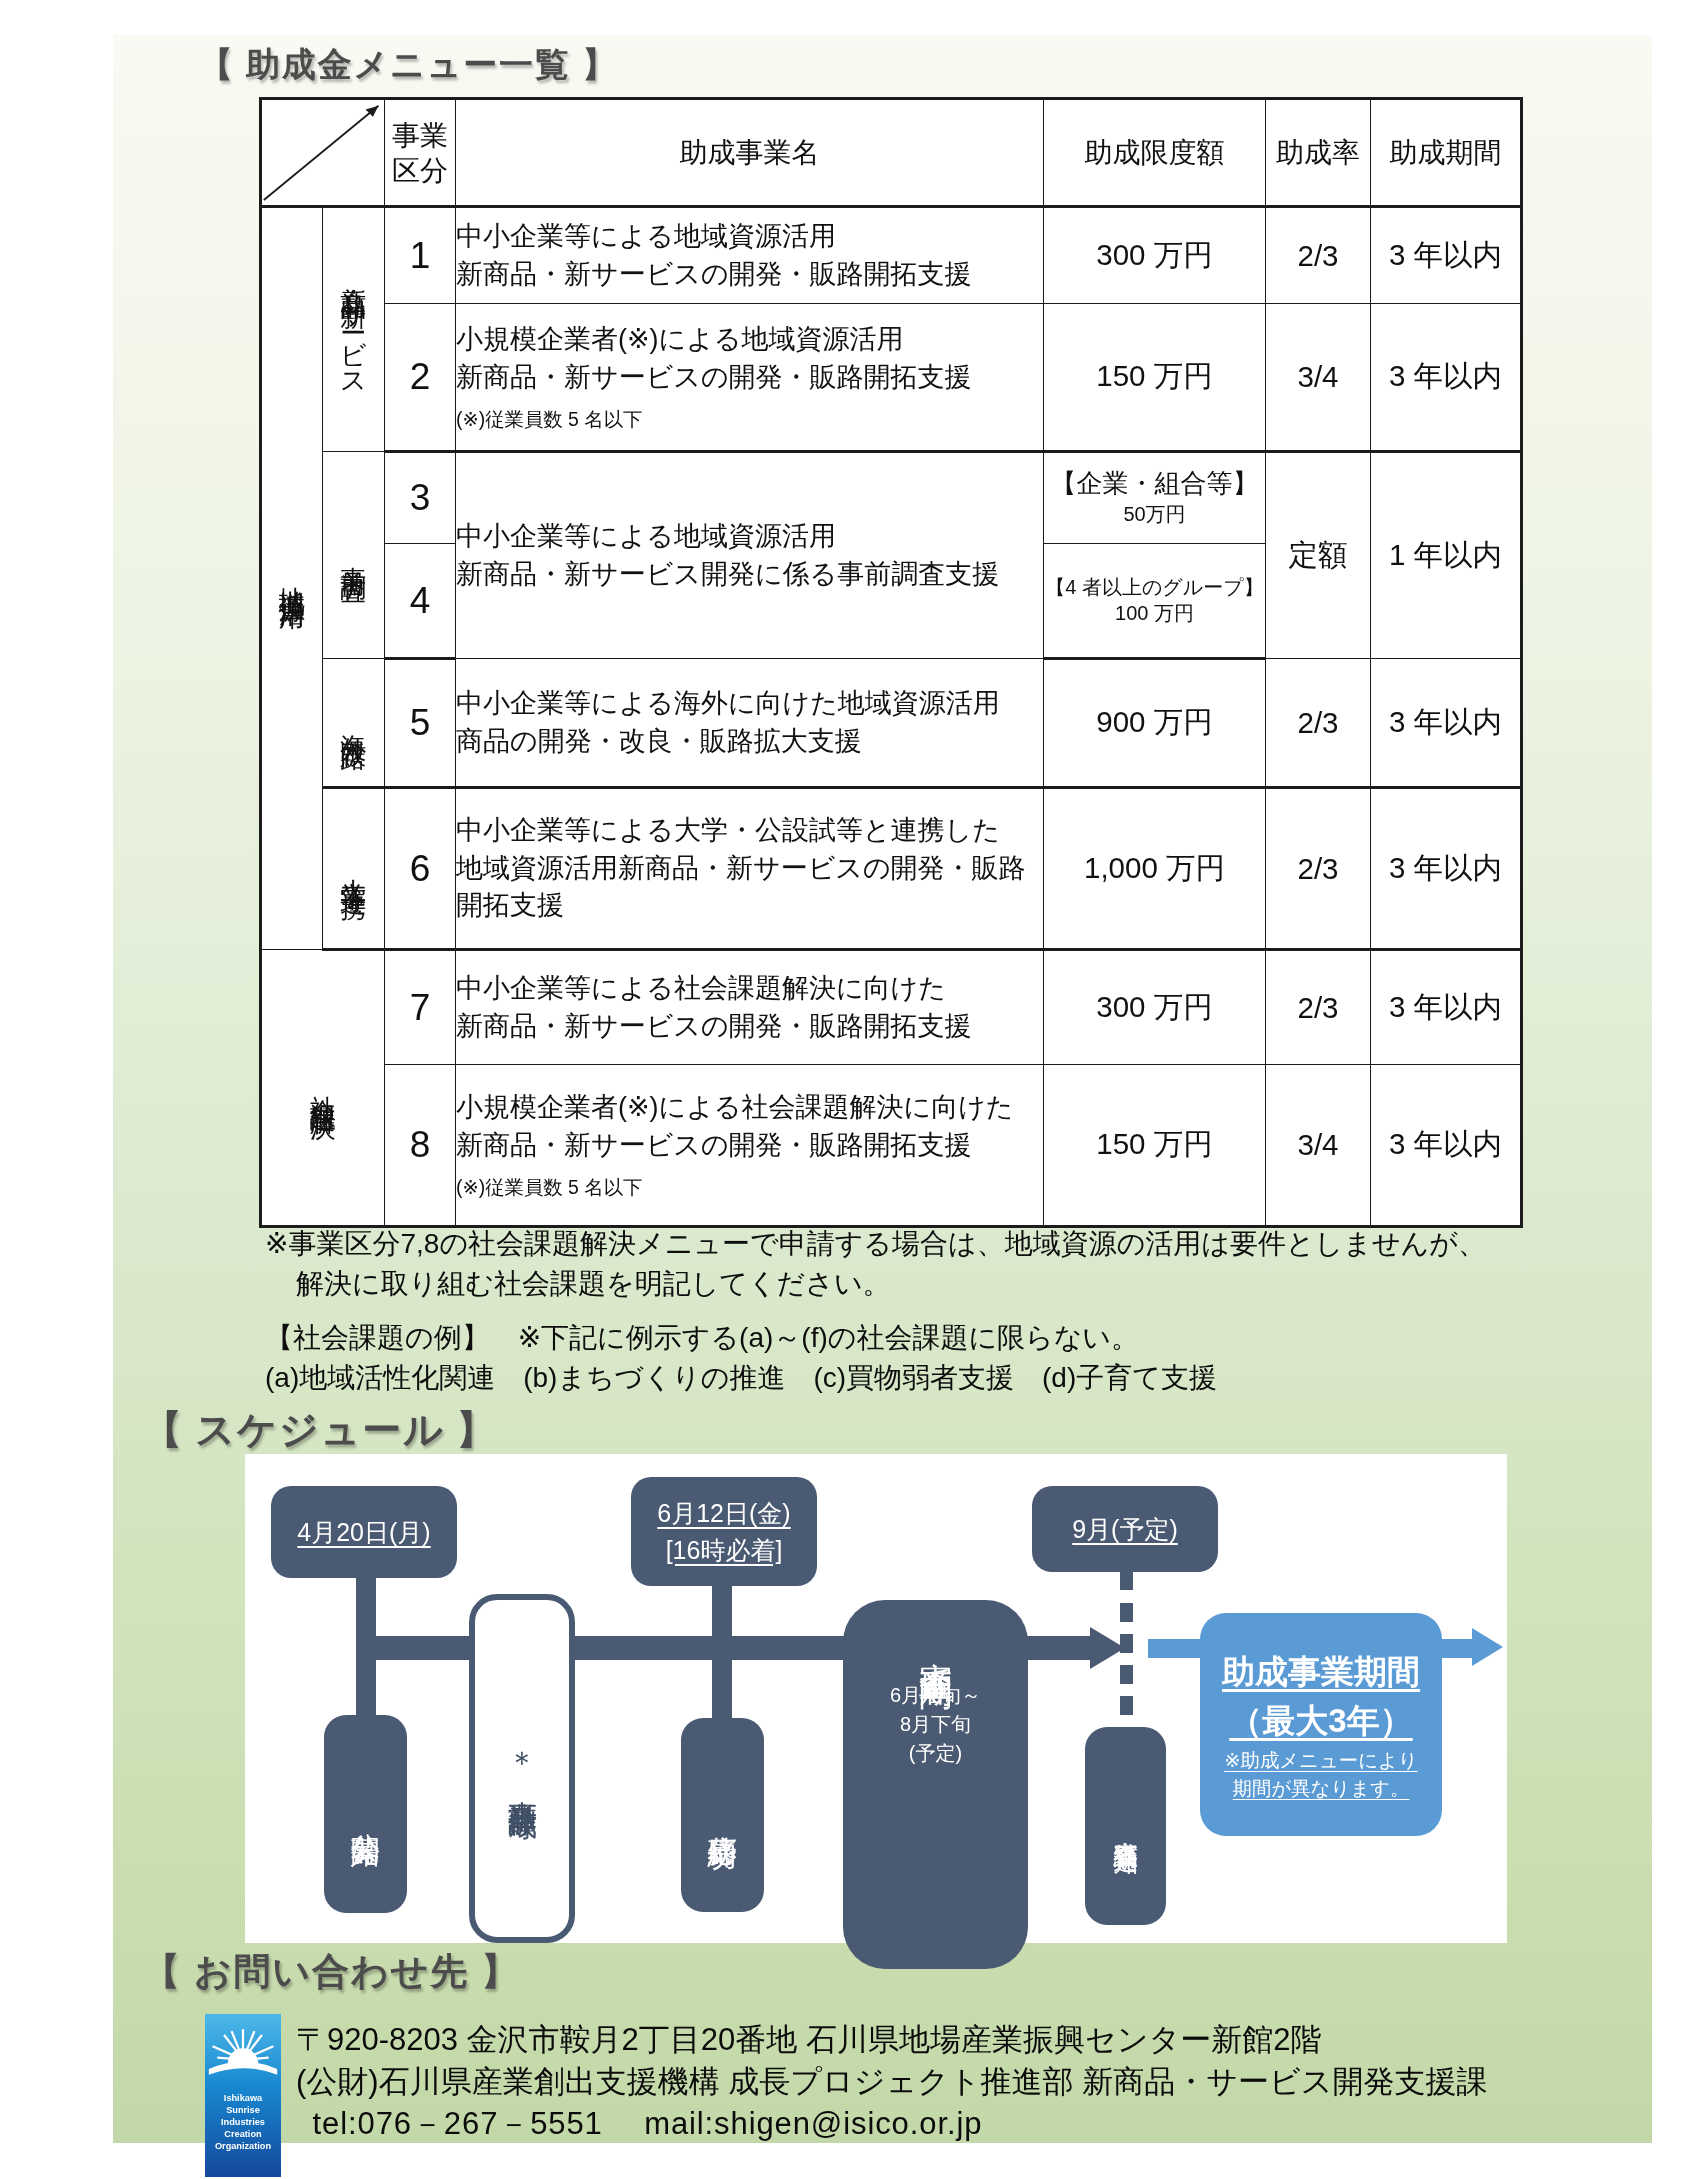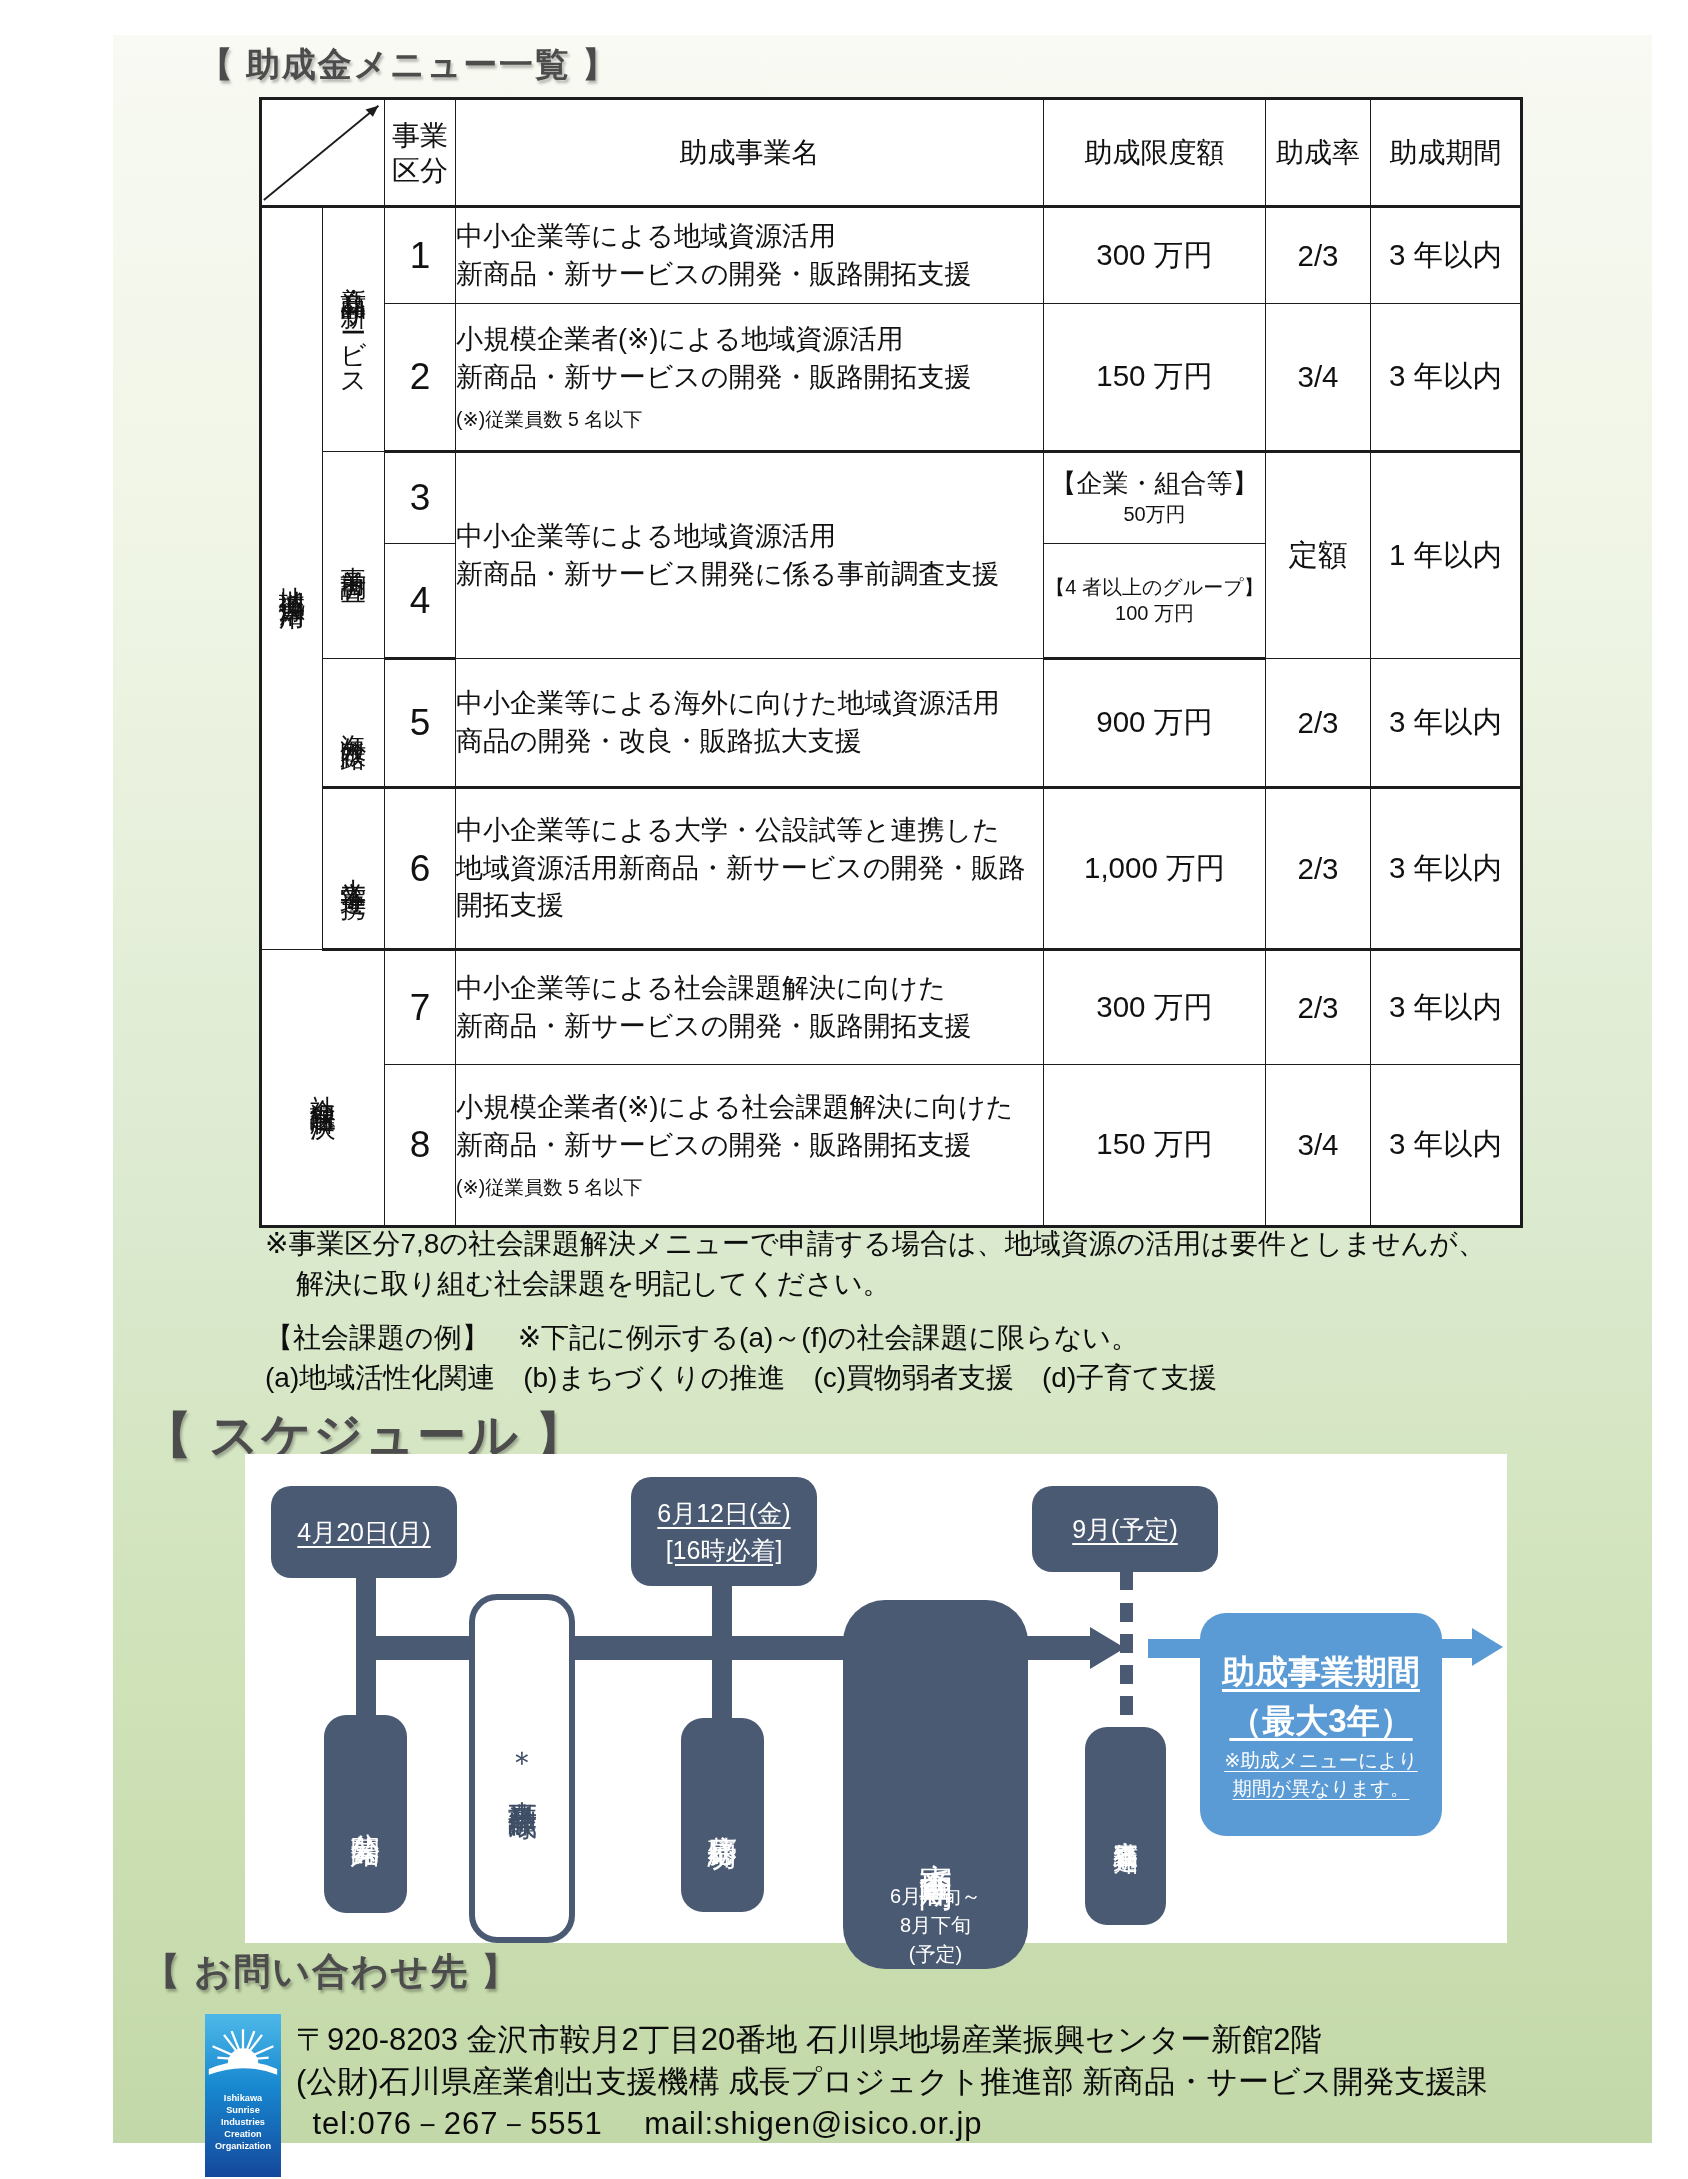--- a/index.html
+++ b/index.html
@@ -3,21 +3,21 @@
 <meta charset="utf-8">
 <style>
   html,body{margin:0;padding:0;background:#ffffff;}
   body{font-family:"Liberation Sans","DejaVu Sans",sans-serif;color:#111;}
   .page{position:relative;width:1688px;height:2180px;background:#ffffff;overflow:hidden;}
   .panel{position:absolute;left:113px;top:35px;width:1539px;height:2108px;
          background:linear-gradient(to bottom,#f8faf3 0%,#eef4e3 28%,#dcead0 55%,#cfe2b8 78%,#c3d8a8 100%);}
   .sec-title{position:absolute;margin:0;font-weight:bold;color:#4c4c4c;
              text-shadow:1.8px 2.8px 2.8px rgba(0,0,0,0.28);letter-spacing:1.8px;}
   .t1{left:86px;top:7.4px;font-size:34px;}
-  .t2{left:30px;top:1368px;font-size:49px;}
+  .t2{left:30px;top:1368px;font-size:39px;font-family:Liberation Serif, serif;}
   .t3{left:30px;top:1912px;font-size:37px;}
 
   
   table.grant{position:absolute;left:146px;top:62px;border-collapse:collapse;background:#ffffff;
               table-layout:fixed;}
   table.grant td{border:1.8px solid #1c1c1c;padding:0;vertical-align:middle;}
   table.grant{border:3.7px solid #1c1c1c;}
   tr.hrow td{border-bottom-width:3.7px;}
   tr.gend td{border-bottom-width:3.7px;}
   td.corner{position:relative;}
@@ -48,21 +48,21 @@
   .stem{position:absolute;width:20px;background:#4a5a72;}
   .hbar{position:absolute;height:24px;background:#4a5a72;}
   .pill{position:absolute;background:#4a5a72;border-radius:22px;color:#fff;
         display:flex;align-items:center;justify-content:center;}
   .pill .vtext{font-size:29.5px;letter-spacing:1.8px;color:#fff;}
   .planbox{position:absolute;background:#ffffff;border:6.5px solid #4a5a72;border-radius:28px;
            display:flex;flex-direction:column;align-items:center;justify-content:center;color:#3f4f66;}
   .planbox .mark{font-size:31px;line-height:1;}
   .planbox .vtext{font-size:29px;letter-spacing:1.8px;}
   .bigbox{position:absolute;background:#4a5a72;border-radius:42px;color:#fff;
-          display:flex;flex-direction:column;align-items:center;justify-content:flex-end;padding-top:35px;}
+          display:flex;flex-direction:column;align-items:center;justify-content:flex-start;padding-top:35px;}
   .bigbox .vtext{font-size:34px;letter-spacing:5.5px;color:#fff;}
   .bigbox .sub{font-size:20px;text-align:center;white-space:pre-line;line-height:1.45;margin-top:24px;}
   .darr-head{position:absolute;width:0;height:0;border-top:21px solid transparent;
              border-bottom:21px solid transparent;border-left:35px solid #4a5a72;}
   .dash{position:absolute;width:13px;
         background:repeating-linear-gradient(to bottom,#4a5a72 0 18.5px,transparent 18.5px 31px);}
   .bluebar{position:absolute;height:18.5px;background:#5b9bd5;}
   .barr-head{position:absolute;width:0;height:0;border-top:19.4px solid transparent;
              border-bottom:19.4px solid transparent;border-left:31px solid #5b9bd5;}
   .grantbox{position:absolute;background:#5b9bd5;border-radius:26px;color:#fff;

